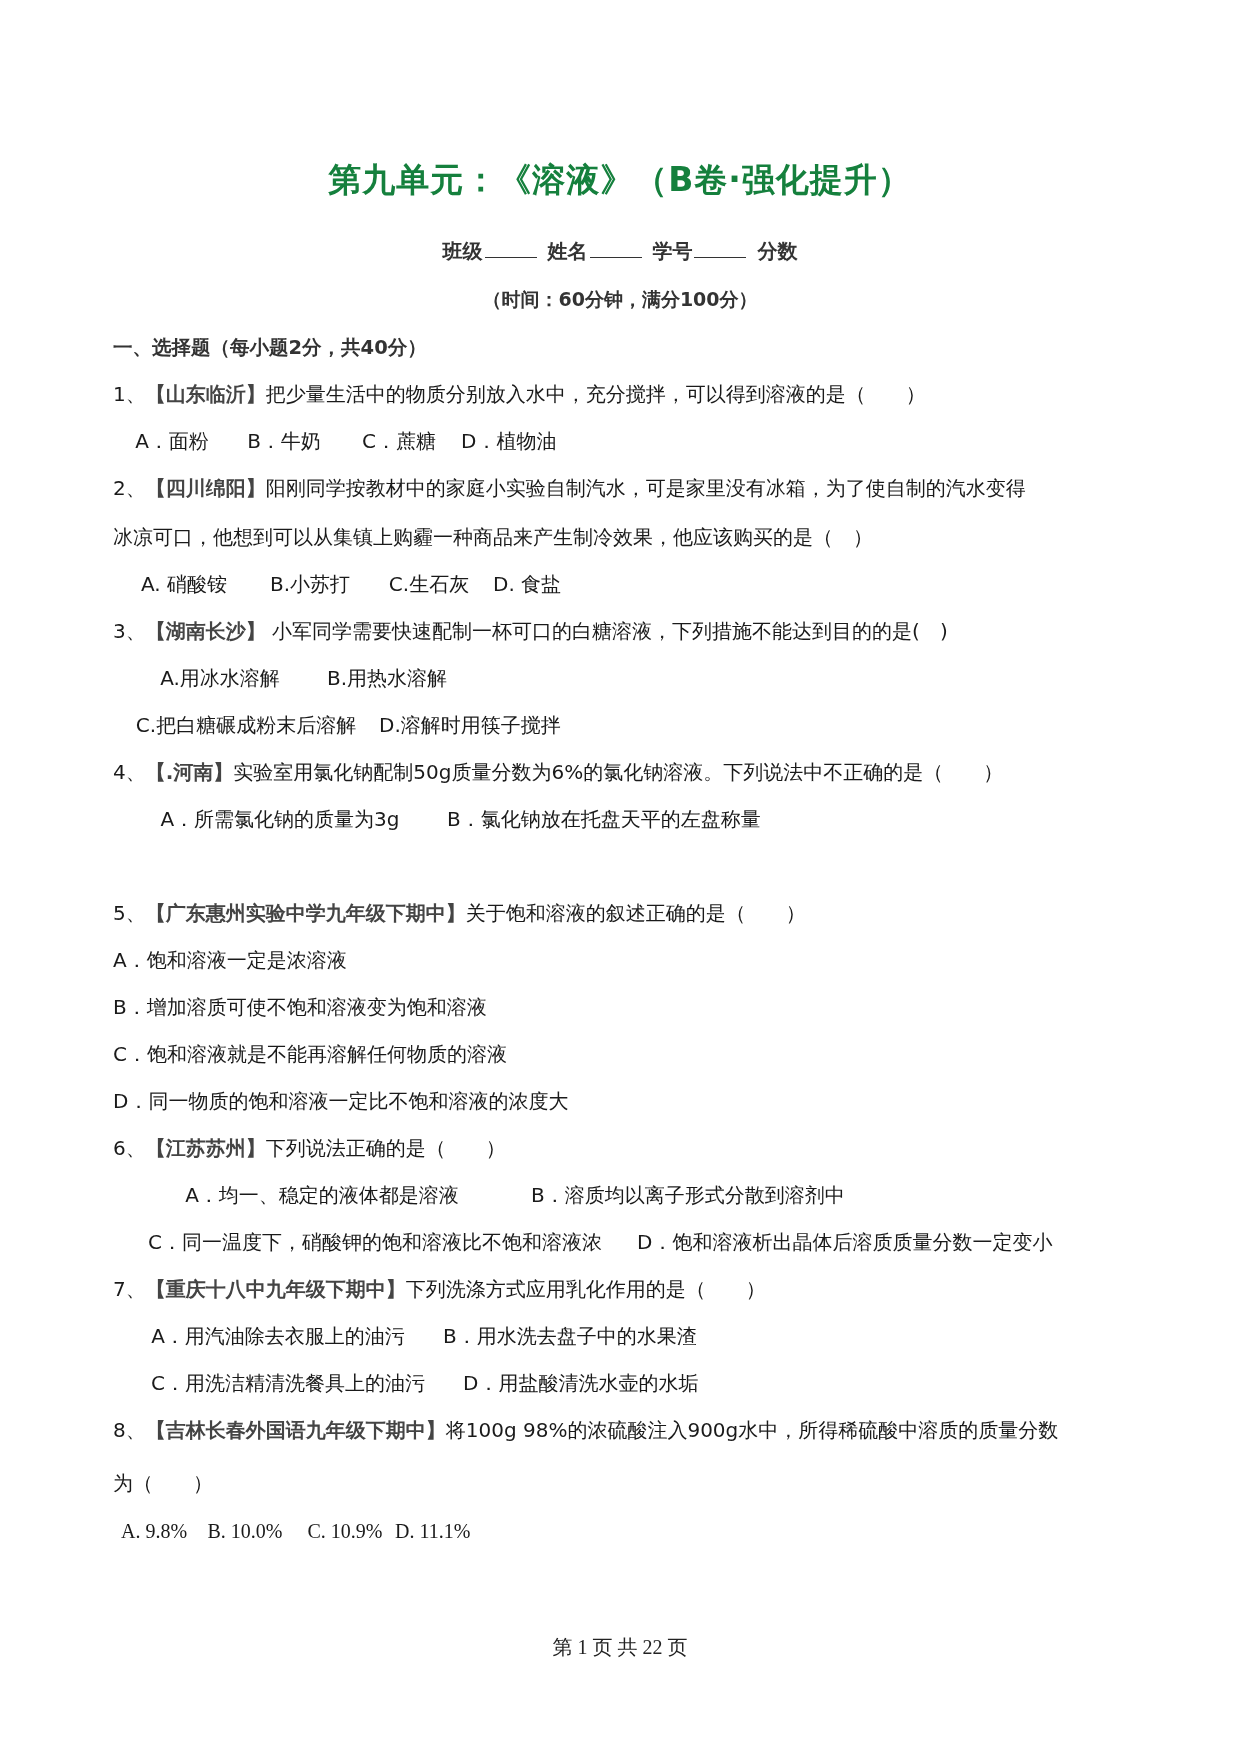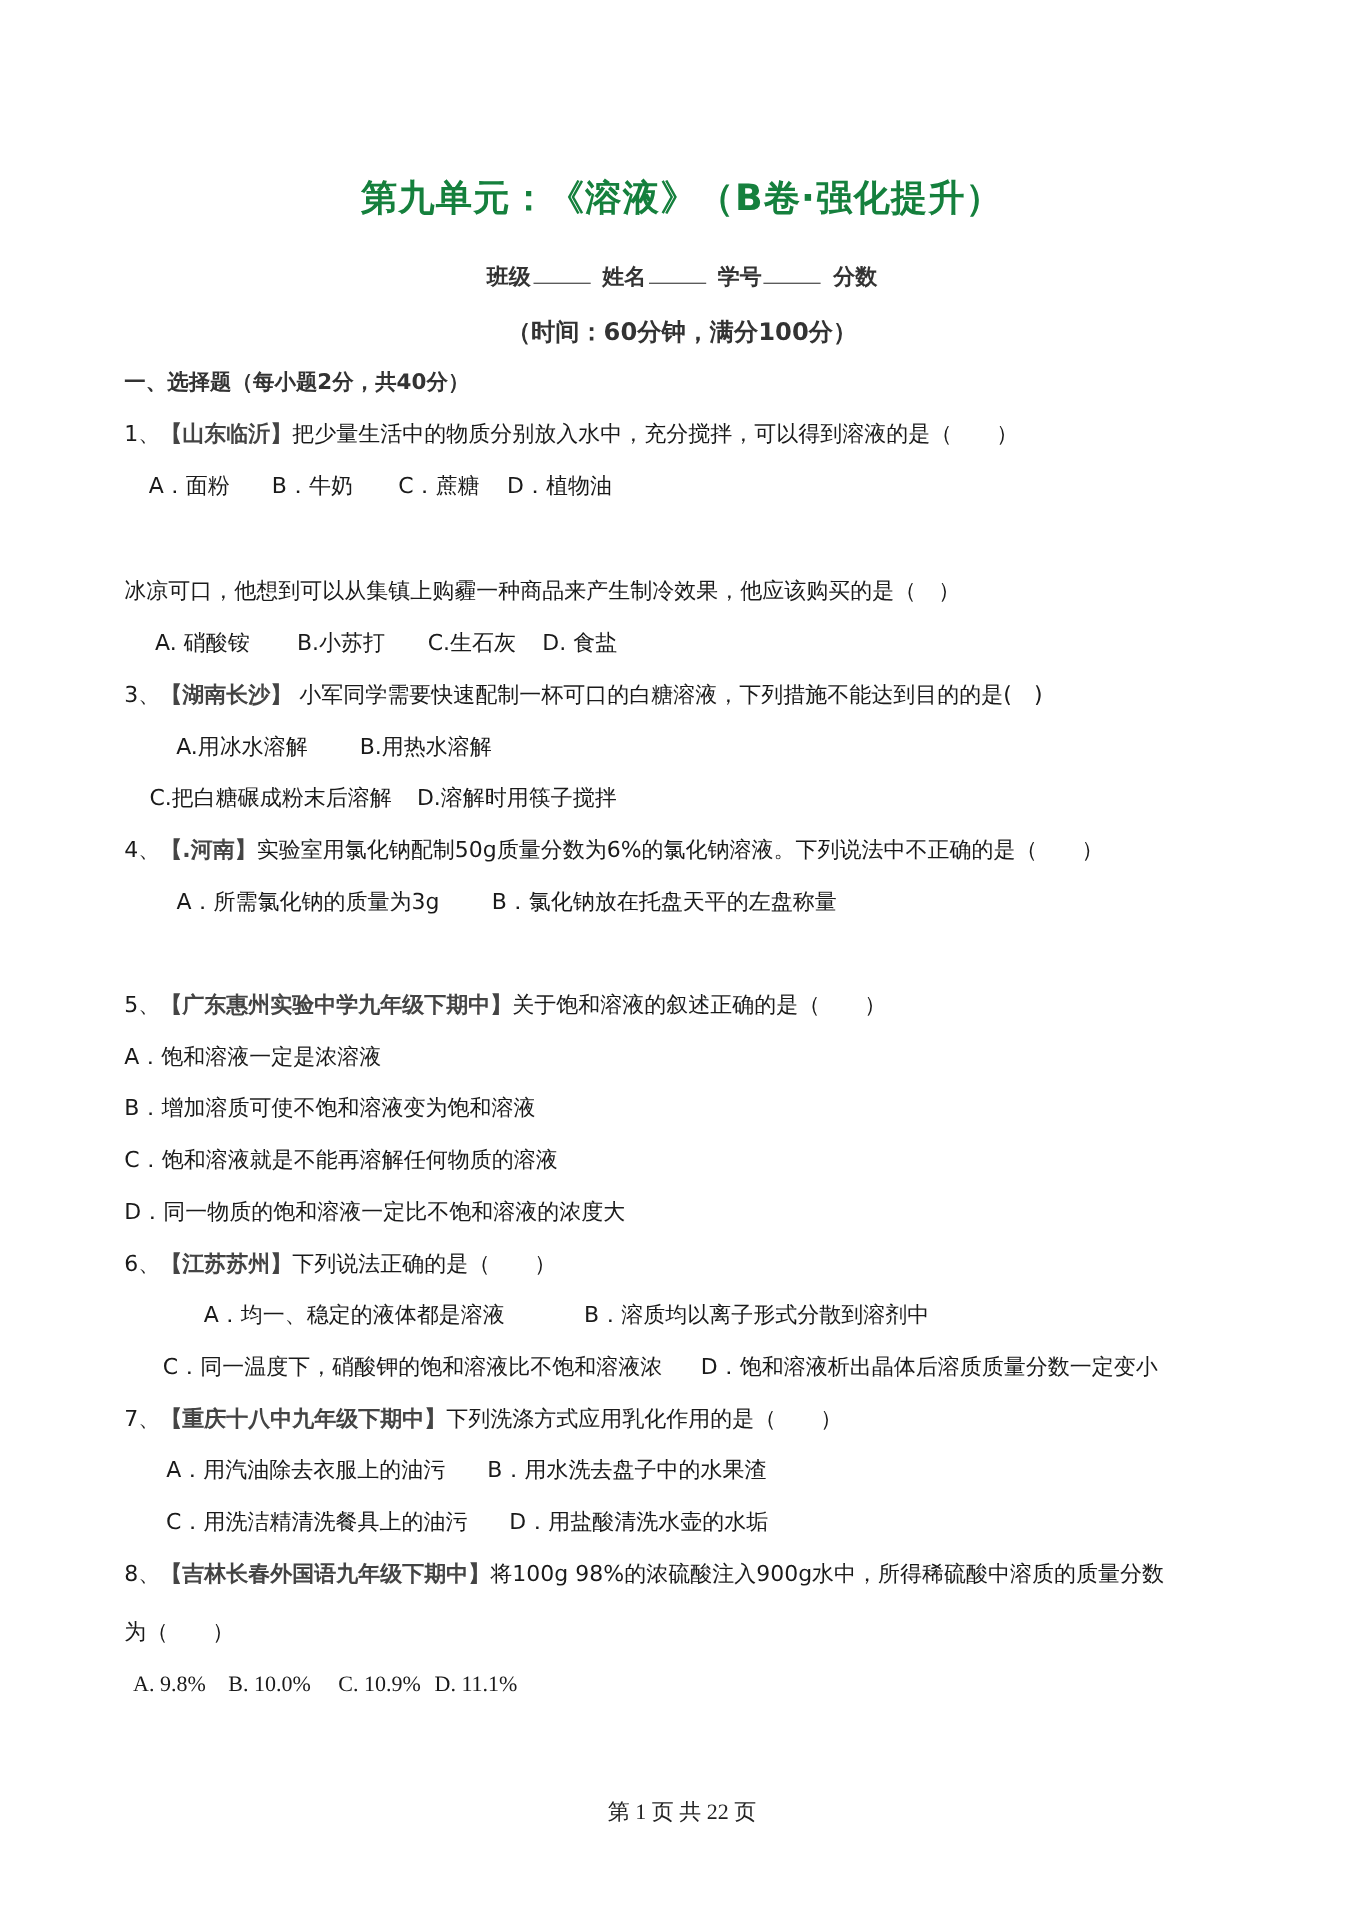--- a/index.html
+++ b/index.html
@@ -5,21 +5,21 @@
   html, body { margin: 0; padding: 0; background: #ffffff; }
   body { width: 1240px; height: 1754px; position: relative; overflow: hidden;
          font-family: "DejaVu Sans", "Liberation Sans", sans-serif; color: #1a1a1a; }
   .page { position: absolute; left: 0; top: 0; width: 1240px; height: 1754px; }
   .title { position: absolute; top: 158px; left: 0; width: 1240px; text-align: center;
            font-size: 33px; font-weight: bold; letter-spacing: 1px; color: #15803d; }
   .info { position: absolute; top: 238px; left: 0; width: 1240px; text-align: center;
           font-size: 20px; font-weight: bold; color: #333; }
   .info .blank { display: inline-block; width: 52px; border-bottom: 1.5px solid #333; margin: 0 4px 0 2px; height: 18px; vertical-align: baseline; }
   .time { position: absolute; top: 287px; left: 0; width: 1240px; text-align: center;
-          font-size: 22px; font-weight: bold; color: #333; }
+          font-size: 19px; font-weight: bold; color: #333; }
   .line { position: absolute; left: 113px; font-size: 20px; white-space: pre; color: #1a1a1a; text-align: center; }
   .line .src { font-weight: bold; color: #444; }
   .section { font-weight: bold; color: #333; font-size: 19.5px; }
   .opt { display: inline-block; }
   .serif { font-family: "Liberation Serif", serif; }
   .footer { position: absolute; top: 1634px; left: 0; width: 1240px; text-align: center;
             font-size: 20px; font-family: "Liberation Serif", "DejaVu Serif", serif; color: #222; }
 </style>
 </head>
 <body>
@@ -35,20 +35,21 @@
     <span>分数</span>
   </div>
 
   <div class="time">（时间：60分钟，满分100分）</div>
 
   <div class="line section" style="top:334px;">一、选择题（每小题2分，共40分）</div>
 
   <div class="line" style="top:381px;"><span>1、</span><span class="src">【山东临沂】</span><span>把少量生活中的物质分别放入水中，充分搅拌，可以得到溶液的是（　　）</span></div>
   <div class="line" style="top:428px;"><span class="opt" style="width:118px">A．面粉</span><span class="opt" style="width:106px">B．牛奶</span><span class="opt" style="width:124px">C．蔗糖</span><span class="opt">D．植物油</span></div>
 
+  <div class="line" style="top:475px;"><span>2、</span><span class="src">【四川绵阳】</span><span>阳刚同学按教材中的家庭小实验自制汽水，可是家里没有冰箱，为了使自制的汽水变得</span></div>
   <div class="line" style="top:524px;">冰凉可口，他想到可以从集镇上购霾一种商品来产生制冷效果，他应该购买的是（　）</div>
   <div class="line" style="top:571px;"><span class="opt" style="width:142px">A. 硝酸铵</span><span class="opt" style="width:110px">B.小苏打</span><span class="opt" style="width:128px">C.生石灰</span><span class="opt">D. 食盐</span></div>
 
   <div class="line" style="top:618px;"><span>3、</span><span class="src">【湖南长沙】</span><span> 小军同学需要快速配制一杯可口的白糖溶液，下列措施不能达到目的的是(　)</span></div>
   <div class="line" style="top:665px;"><span class="opt" style="width:214px">A.用冰水溶解</span><span class="opt">B.用热水溶解</span></div>
   <div class="line" style="top:712px;"><span class="opt" style="width:266px">C.把白糖碾成粉末后溶解</span><span class="opt">D.溶解时用筷子搅拌</span></div>
 
   <div class="line" style="top:759px;"><span>4、</span><span class="src">【.河南】</span><span>实验室用氯化钠配制50g质量分数为6%的氯化钠溶液。下列说法中不正确的是（　　）</span></div>
   <div class="line" style="top:806px;"><span class="opt" style="width:334px">A．所需氯化钠的质量为3g</span><span class="opt">B．氯化钠放在托盘天平的左盘称量</span></div>
 

